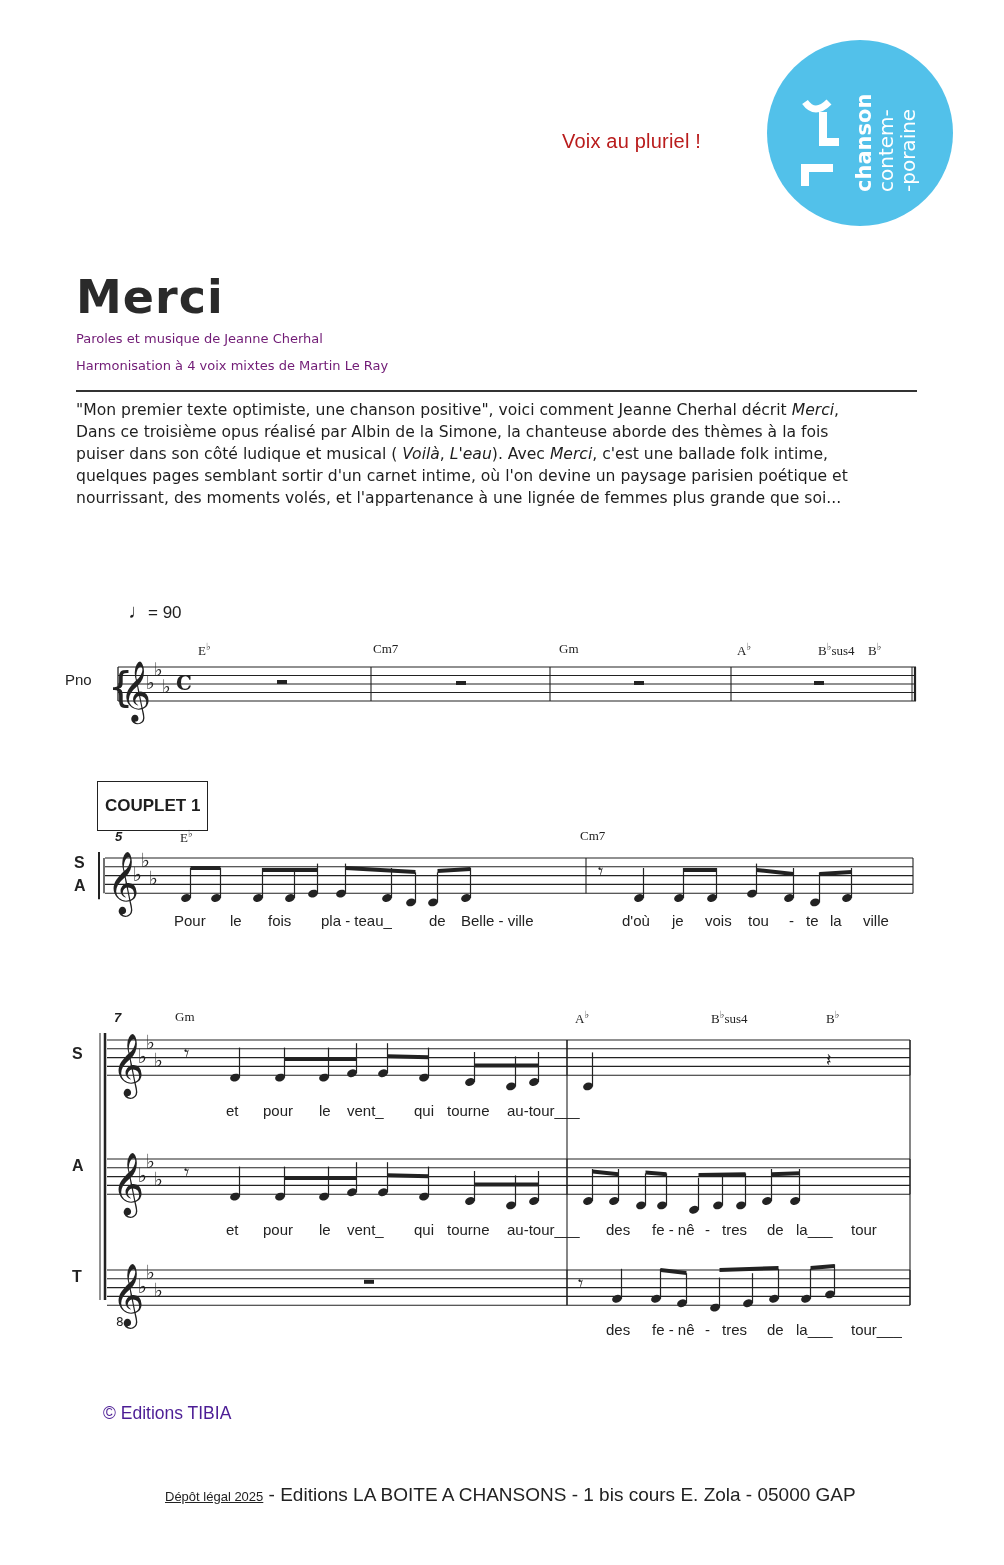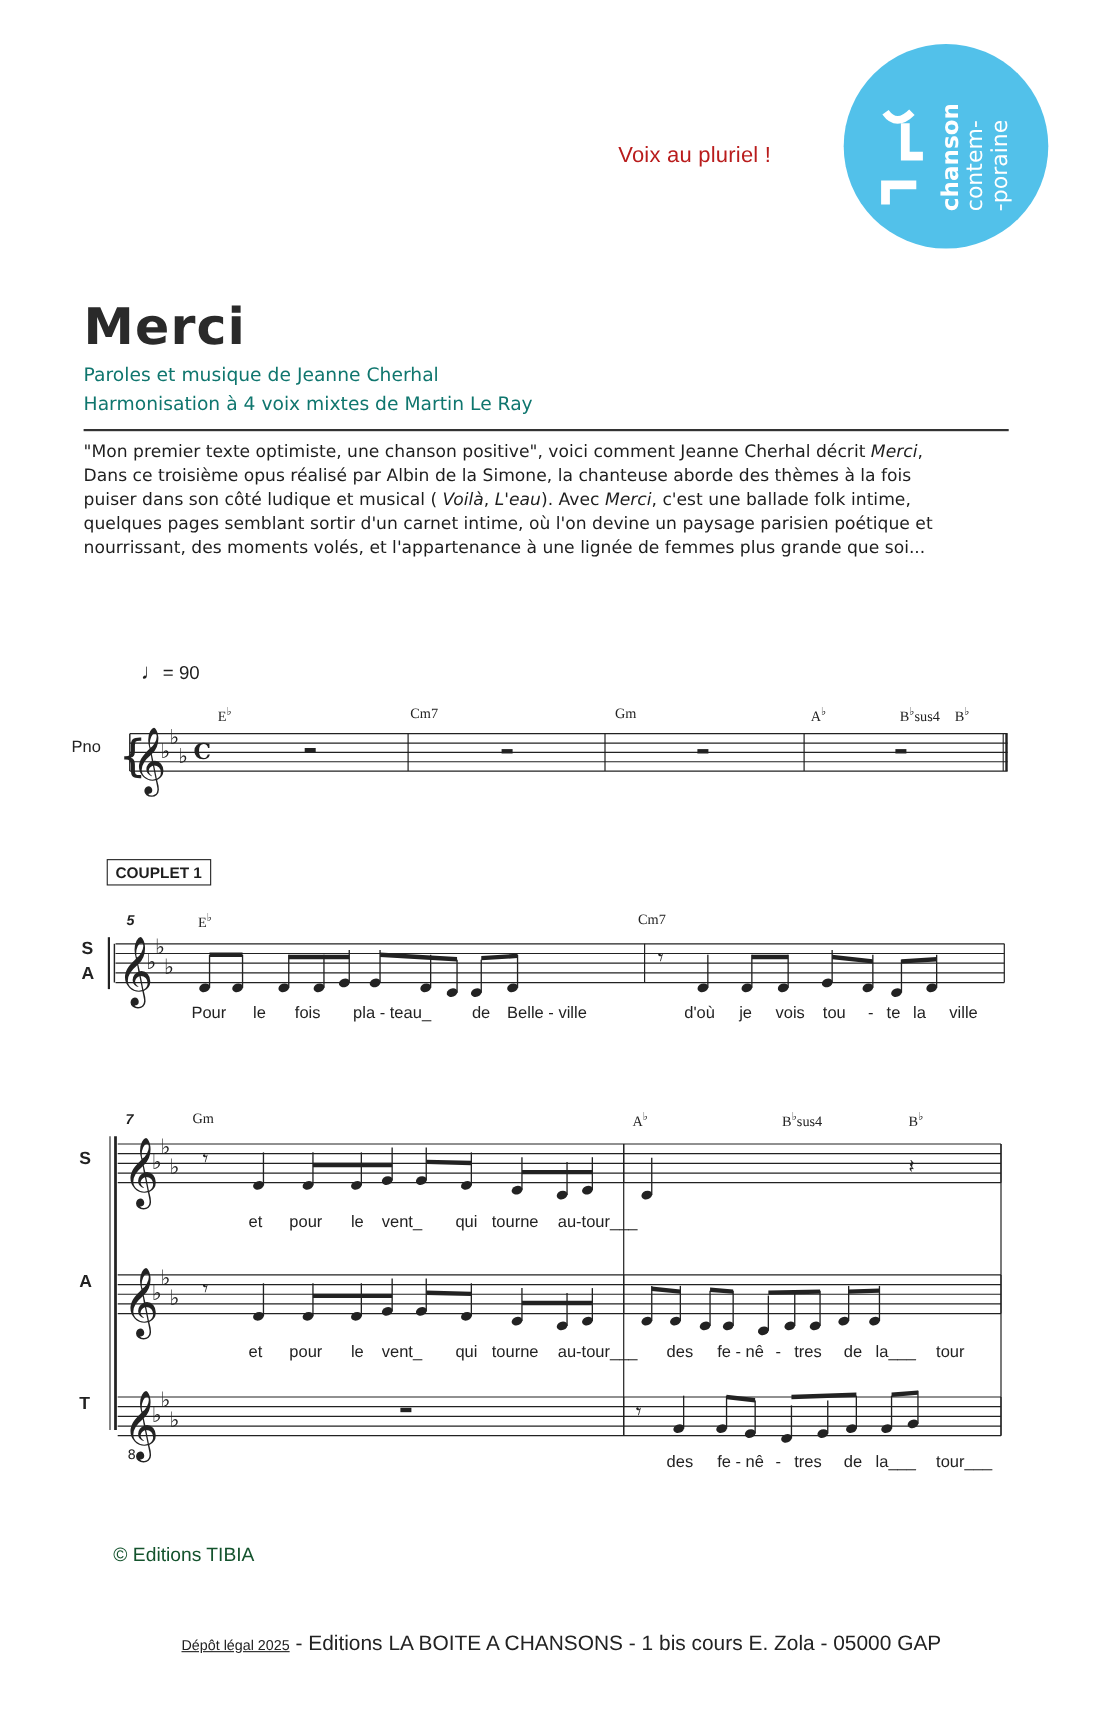--- a/index.html
+++ b/index.html
@@ -2,34 +2,34 @@
 <html><head>
 <meta charset="utf-8">
 <style>
   html, body { margin:0; padding:0; background:#ffffff; }
   body { width:1004px; height:1565px; position:relative; overflow:hidden; font-family:"DejaVu Sans", sans-serif; color:#1e1e1e; }
   .abs { position:absolute; }
   .tagline { left:562px; top:130px; font-size:20px; font-weight:normal; color:#b91c1c; font-family:"Liberation Sans", sans-serif; letter-spacing:0.2px; }
   .logo { left:767px; top:40px; width:186px; height:186px; border-radius:50%; background:#52c1ea; }
   .logo-text { position:absolute; left:0; top:0; width:186px; height:186px; }
   .title { left:76px; top:270px; font-size:46px; font-weight:bold; color:#2a2a2a; letter-spacing:1px; font-family:"DejaVu Sans", sans-serif; }
-  .credit { left:76px; font-size:17px; color:#0f766e; font-family:"DejaVu Sans", sans-serif; }
+  .credit { left:76px; font-size:13px; color:#701a75; font-family:"DejaVu Sans", sans-serif; }
   .rule { left:76px; top:390px; width:841px; height:2px; background:#333; }
   .intro { left:76px; top:400px; width:850px; font-size:15.6px; line-height:21.9px; color:#1e1e1e; font-family:"DejaVu Sans", sans-serif; }
   .intro p { margin:0; white-space:nowrap; }
   .intro i { font-style:italic; }
   .tempo { left:128px; top:600px; font-size:17px; font-family:"Liberation Sans", sans-serif; }
   .chord { font-family:"Liberation Serif", serif; font-size:13px; color:#222; }
   .chord sup { font-size:10px; }
   .lyric { font-family:"Liberation Sans", sans-serif; font-size:15px; color:#222; white-space:nowrap; }
   .partlabel { font-family:"Liberation Sans", sans-serif; font-size:16px; font-weight:bold; color:#222; }
   .pno { font-family:"Liberation Sans", sans-serif; font-size:15px; color:#222; }
-  .couplet { left:97px; top:781px; padding:3px 7px; border:1.5px solid #222; font-family:"Liberation Sans", sans-serif; font-weight:bold; font-size:14px; }
+  .couplet { left:97px; top:781px; padding:14px 7px; border:1.5px solid #222; font-family:"Liberation Sans", sans-serif; font-weight:bold; font-size:17px; }
   .mnum { font-family:"Liberation Sans", sans-serif; font-style:italic; font-weight:bold; font-size:13px; }
-  .copyright { left:103px; top:1403px; font-family:"Liberation Sans", sans-serif; font-size:17.5px; color:#14532d; }
+  .copyright { left:103px; top:1403px; font-family:"Liberation Sans", sans-serif; font-size:17.5px; color:#4c1d95; }
   .footer { left:165px; top:1484px; font-family:"Liberation Sans", sans-serif; font-size:19px; color:#222; white-space:nowrap; }
   .footer small { font-size:13px;text-decoration:underline; }
   svg.music { position:absolute; left:0; top:0; }
 </style>
 </head>
 <body>
 
 <div class="abs tagline">Voix au pluriel !</div>
 <div class="abs logo">
   <svg class="logo-text" width="186" height="186" viewBox="0 0 186 186">

